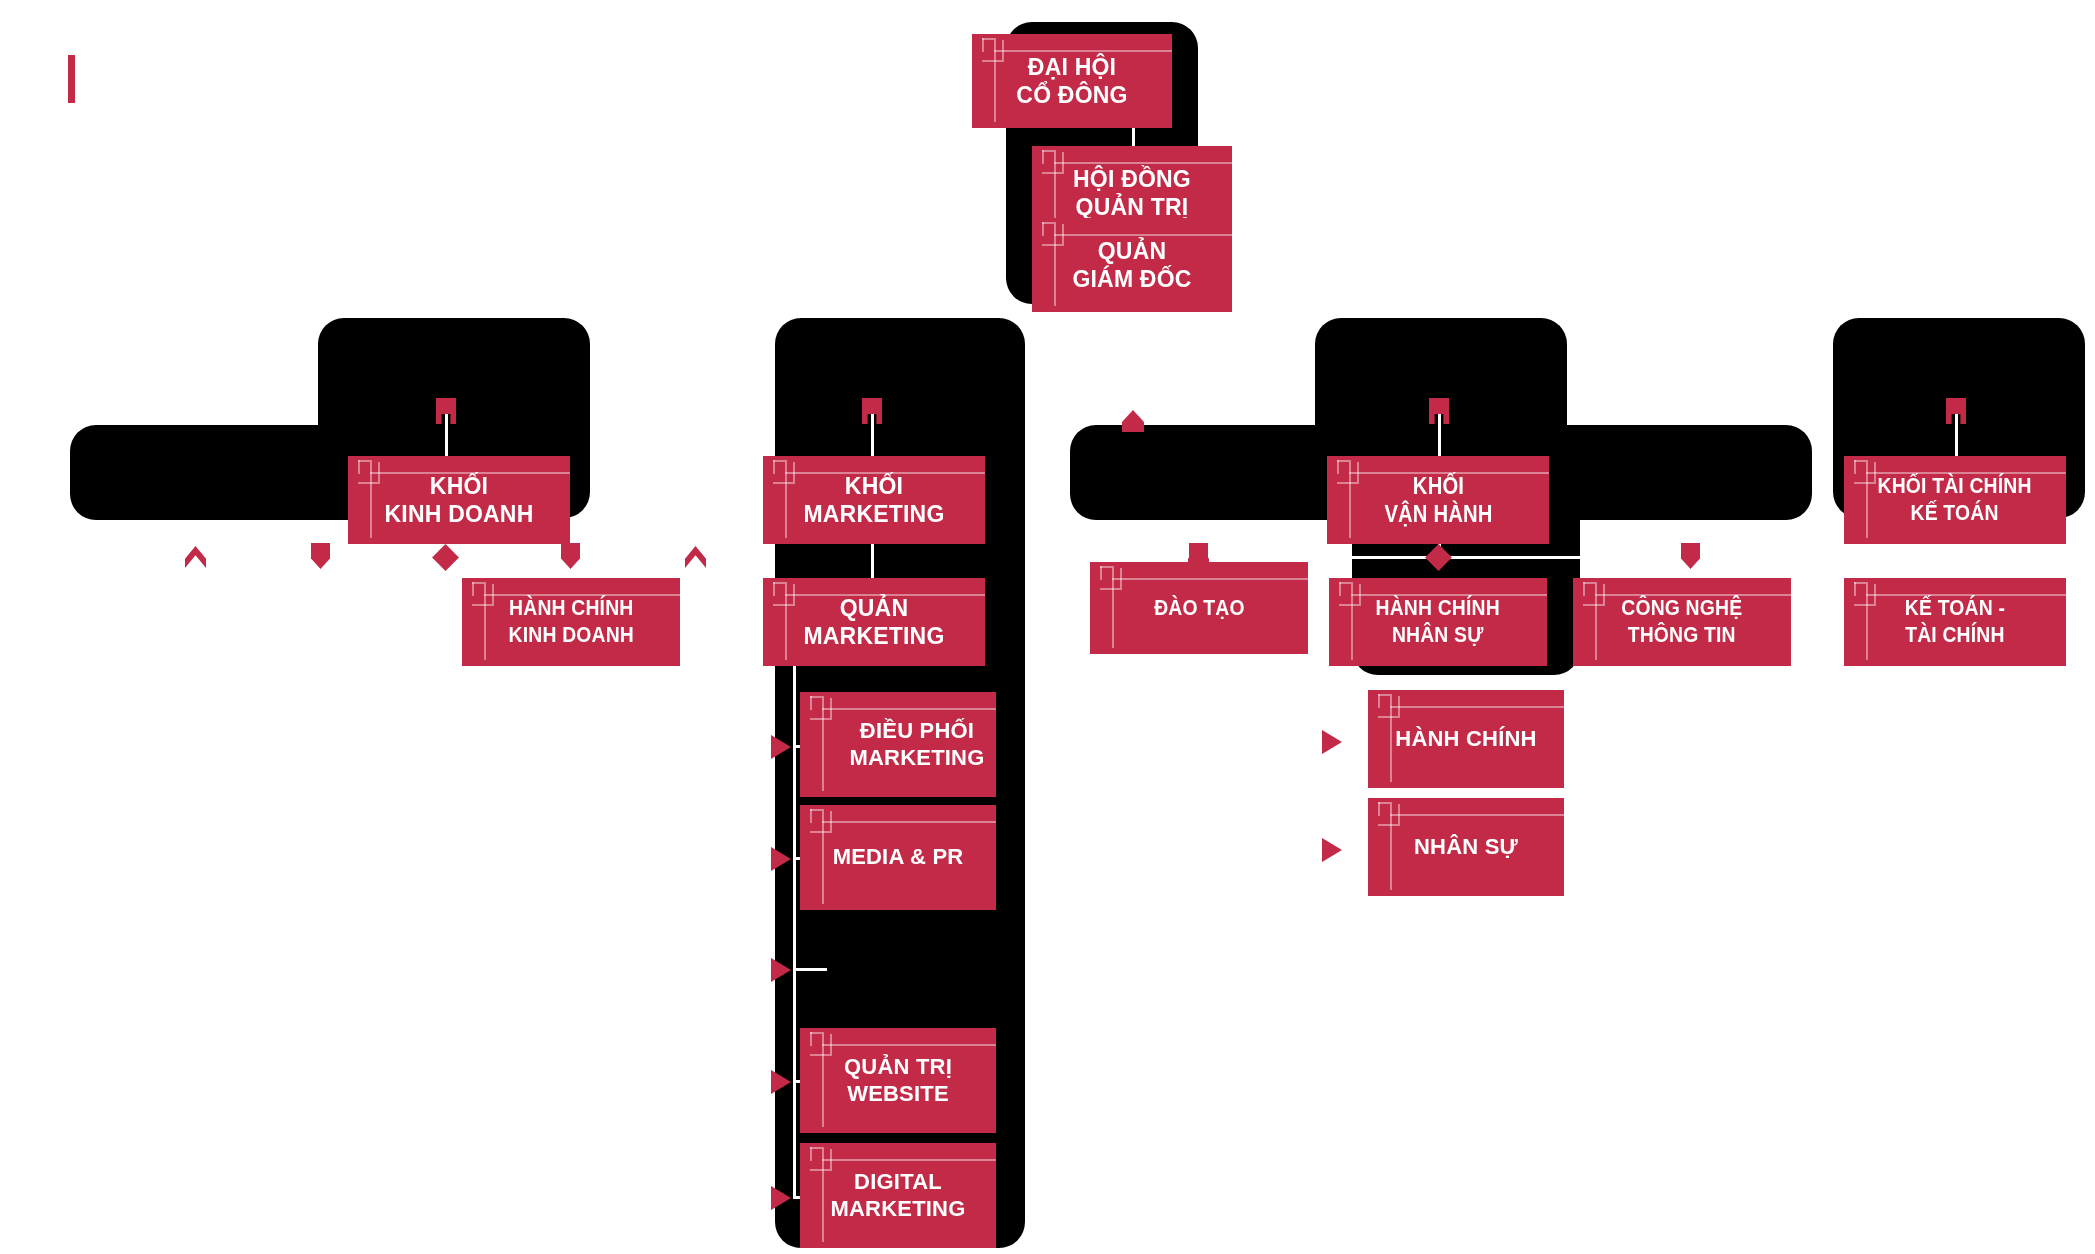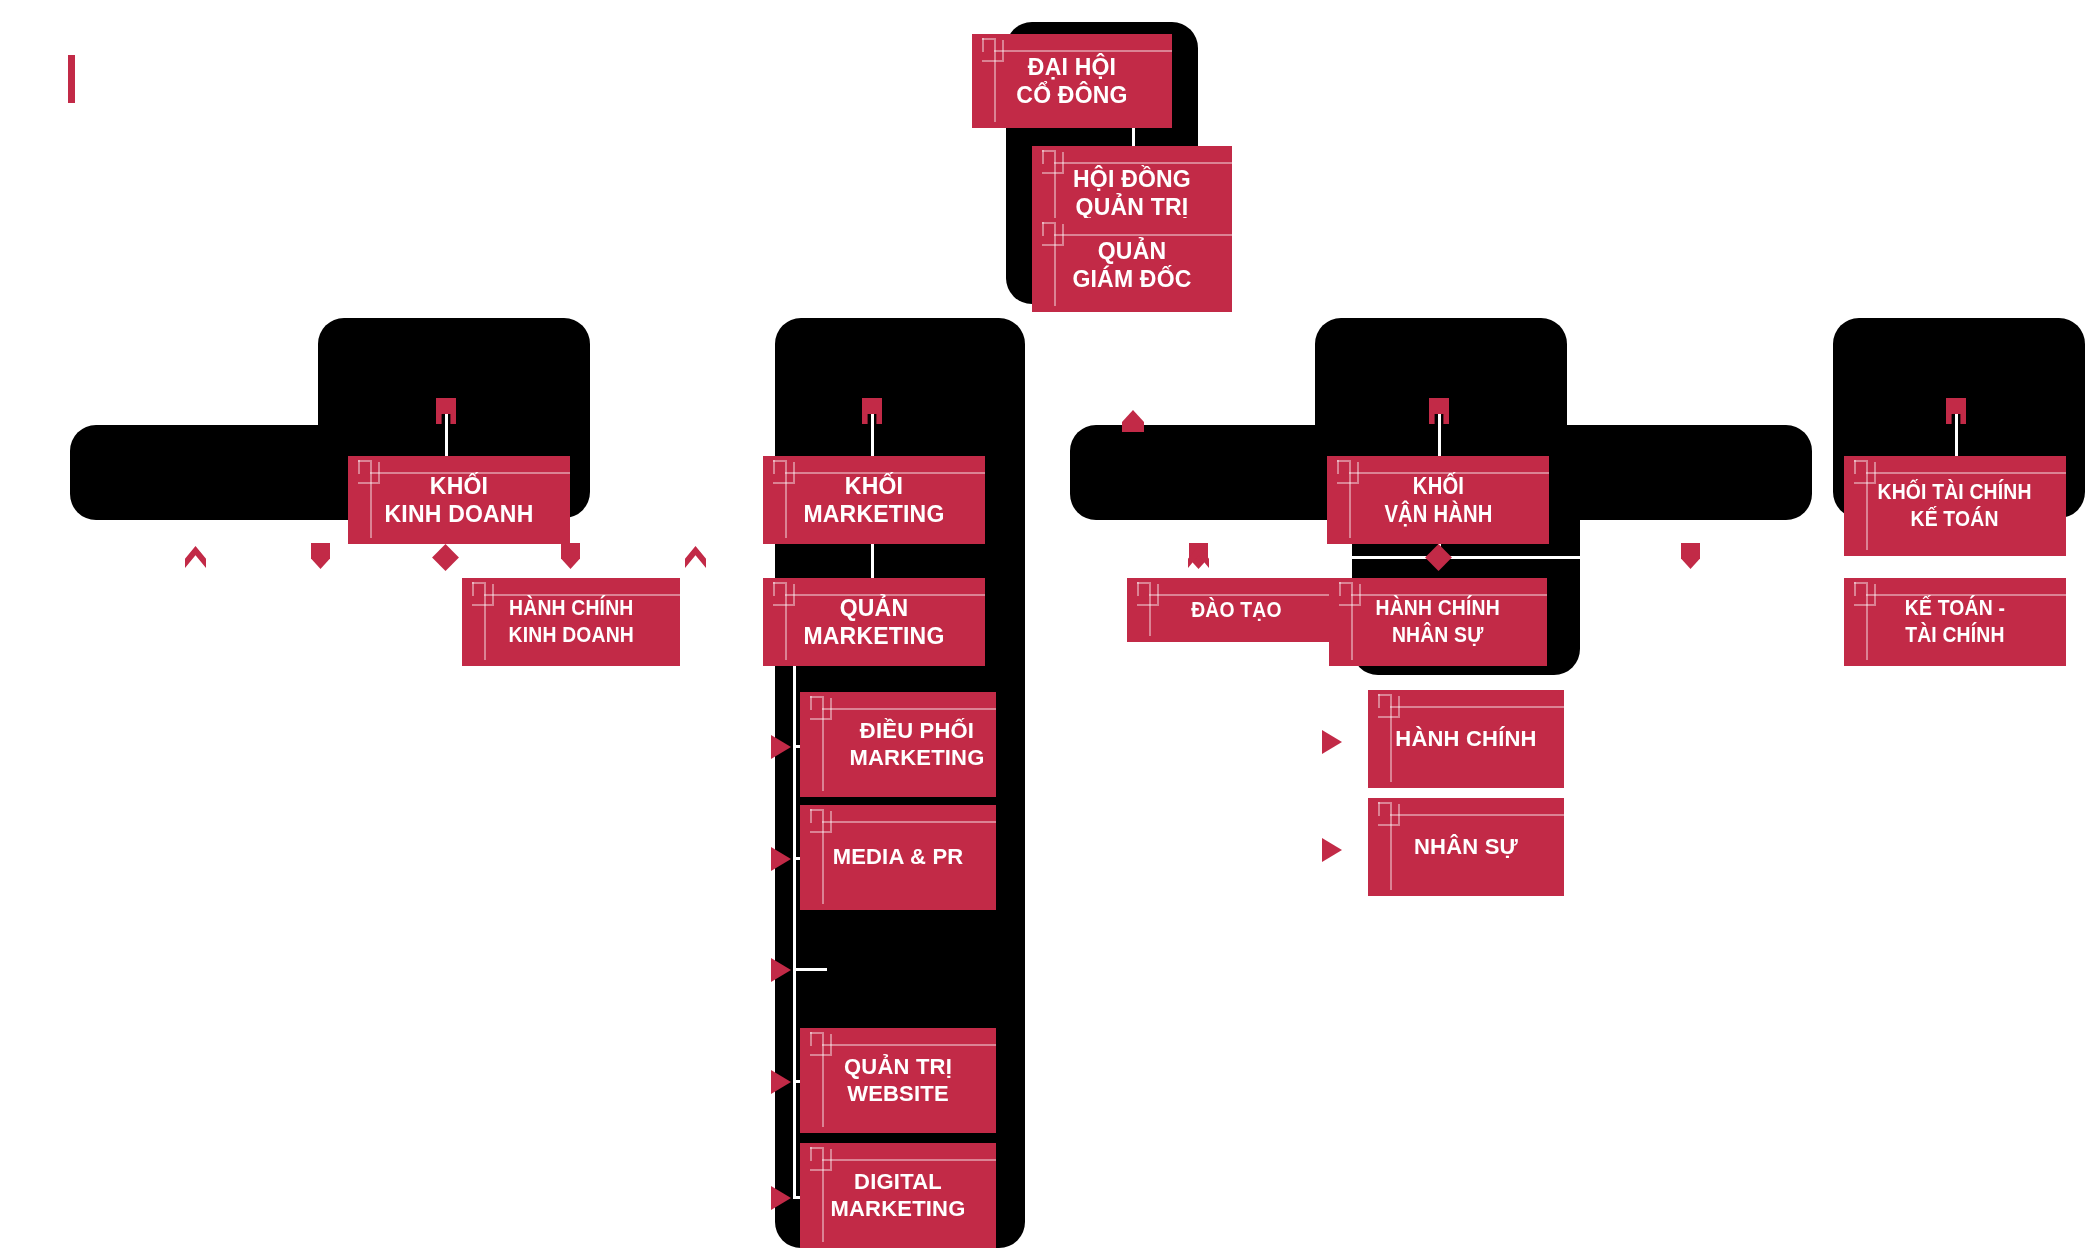--- a/index.html
+++ b/index.html
@@ -185,21 +185,21 @@
   <div class="node f-md narrow" style="left:1327px;top:456px;width:222px;height:88px;">
     <span class="rule-top"></span>
       <span class="rule-left"></span>
       <span class="sq2"></span>
       <span class="sq3"></span>
       <span class="sq"></span>
     <span class="lbl">KHỐI
 VẬN HÀNH</span>
   </div>
 
-  <div class="node f-sm narrow" style="left:1844px;top:456px;width:222px;height:100px;">
+  <div class="node f-sm narrow" style="left:1844px;top:456px;width:222px;height:88px;">
     <span class="rule-top"></span>
       <span class="rule-left"></span>
       <span class="sq2"></span>
       <span class="sq3"></span>
       <span class="sq"></span>
     <span class="lbl">KHỐI TÀI CHÍNH
 KẾ TOÁN</span>
   </div>
 
 
@@ -256,39 +256,48 @@
   <div class="node f-sm" style="left:800px;top:1143px;width:196px;height:105px;">
     <span class="rule-top"></span>
       <span class="rule-left"></span>
       <span class="sq2"></span>
       <span class="sq3"></span>
       <span class="sq"></span>
     <span class="lbl">DIGITAL
 MARKETING</span>
   </div>
 
-  <div class="node f-sm narrow" style="left:1090px;top:578px;width:218px;height:64px;margin-left:37px;">
+  <div class="node f-sm narrow" style="left:1090px;top:562px;width:218px;height:92px;">
     <span class="rule-top"></span>
       <span class="rule-left"></span>
       <span class="sq2"></span>
       <span class="sq3"></span>
       <span class="sq"></span>
     <span class="lbl">ĐÀO TẠO</span>
   </div>
 
   <div class="node f-sm narrow" style="left:1329px;top:578px;width:218px;height:88px;">
     <span class="rule-top"></span>
       <span class="rule-left"></span>
       <span class="sq2"></span>
       <span class="sq3"></span>
       <span class="sq"></span>
     <span class="lbl">HÀNH CHÍNH
 NHÂN SỰ</span>
   </div>
 
+  <div class="node f-sm narrow" style="left:1573px;top:578px;width:218px;height:88px;">
+    <span class="rule-top"></span>
+      <span class="rule-left"></span>
+      <span class="sq2"></span>
+      <span class="sq3"></span>
+      <span class="sq"></span>
+    <span class="lbl">CÔNG NGHỆ
+THÔNG TIN</span>
+  </div>
 
   <div class="node f-sm" style="left:1368px;top:690px;width:196px;height:98px;">
     <span class="rule-top"></span>
       <span class="rule-left"></span>
       <span class="sq2"></span>
       <span class="sq3"></span>
       <span class="sq"></span>
     <span class="lbl">HÀNH CHÍNH</span>
   </div>
 

